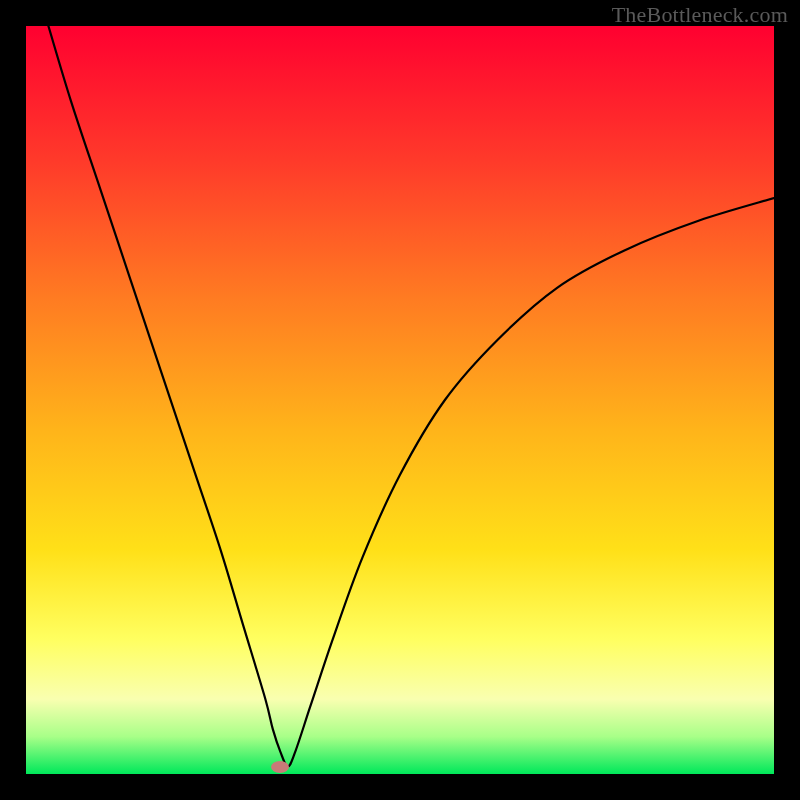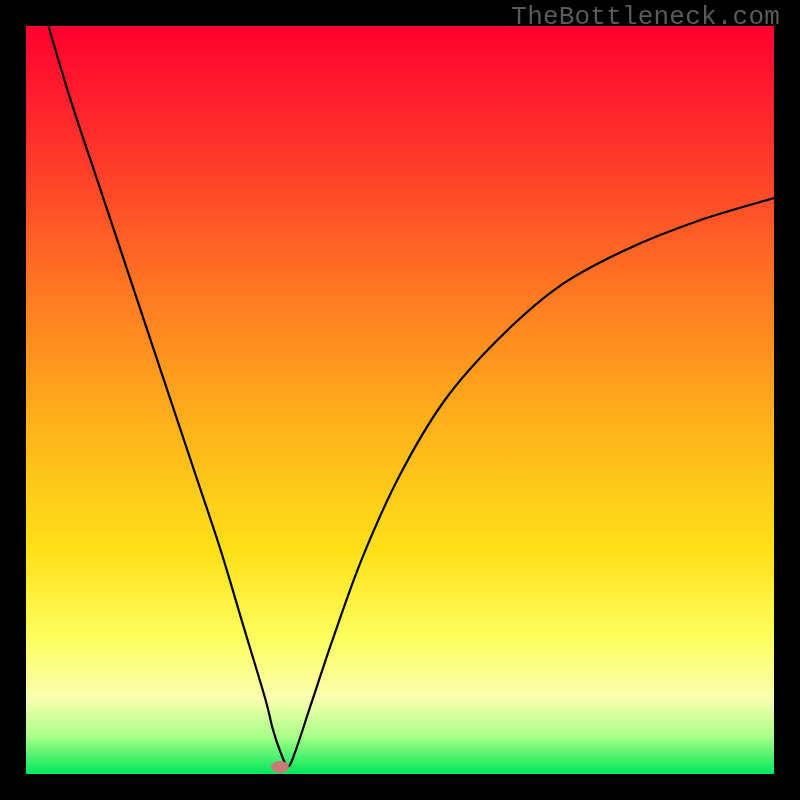--- a/index.html
+++ b/index.html
@@ -17,23 +17,23 @@
       #ffb41a 54%,
       #ffe018 70%,
       #ffff60 82%,
       #f9ffb0 90%,
       #a8ff88 95%,
       #00e85a 100%);
   }
   .watermark {
     position: absolute;
     top: 2px;
-    right: 20px;
-    font-family: Liberation Mono, monospace;
-    font-size: 26px;
+    right: 12px;
+    font-family: Liberation Serif, serif;
+    font-size: 22px;
     font-weight: 500;
     color: #5a5a5a;
     letter-spacing: 0.2px;
     z-index: 5;
   }
   svg.curve {
     position: absolute;
     left: 0; top: 0;
     width: 748px; height: 748px;
     pointer-events: none;

